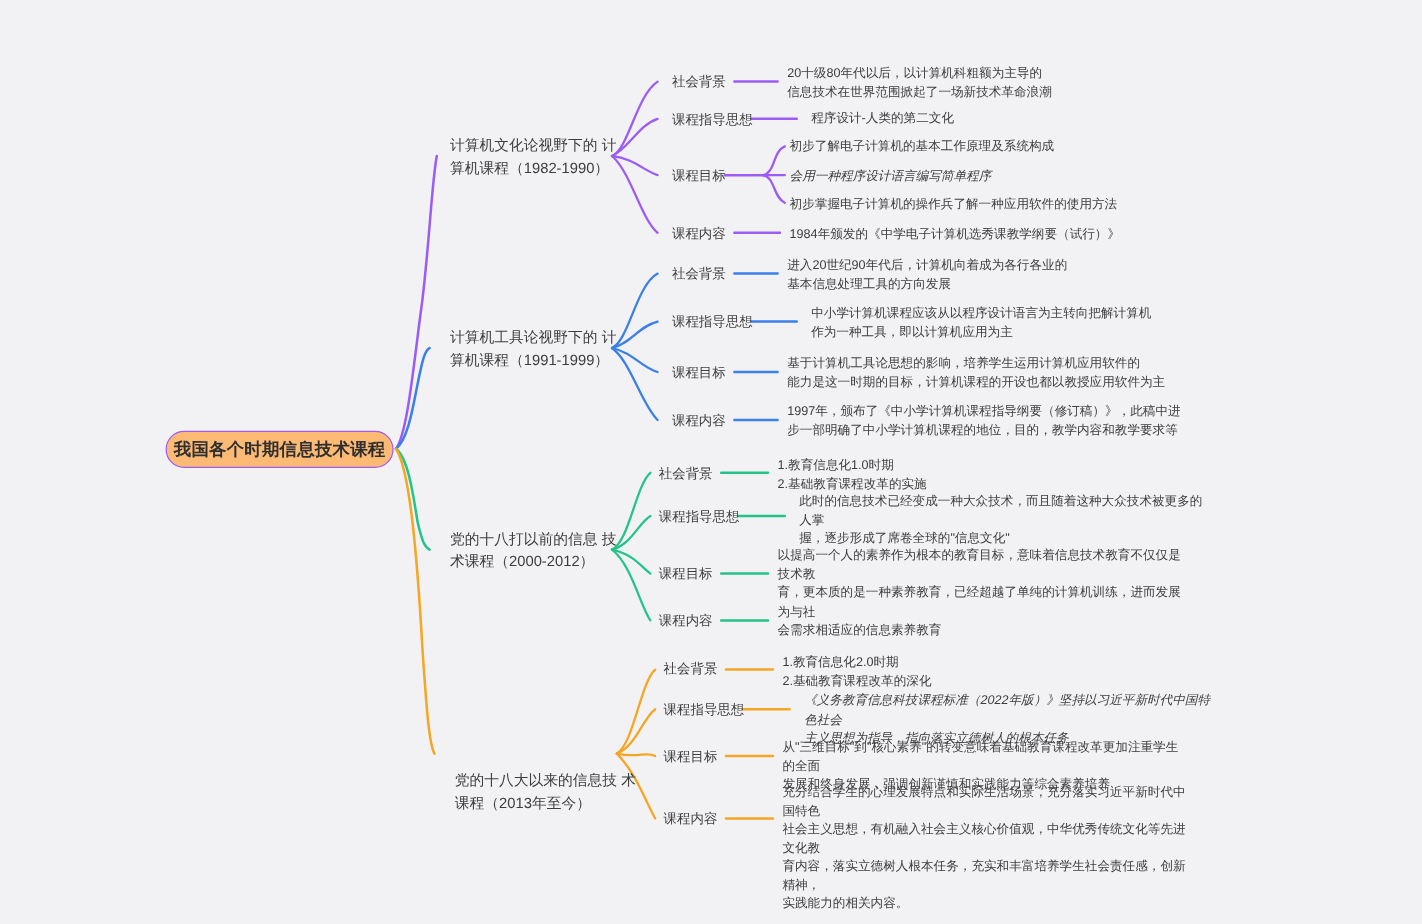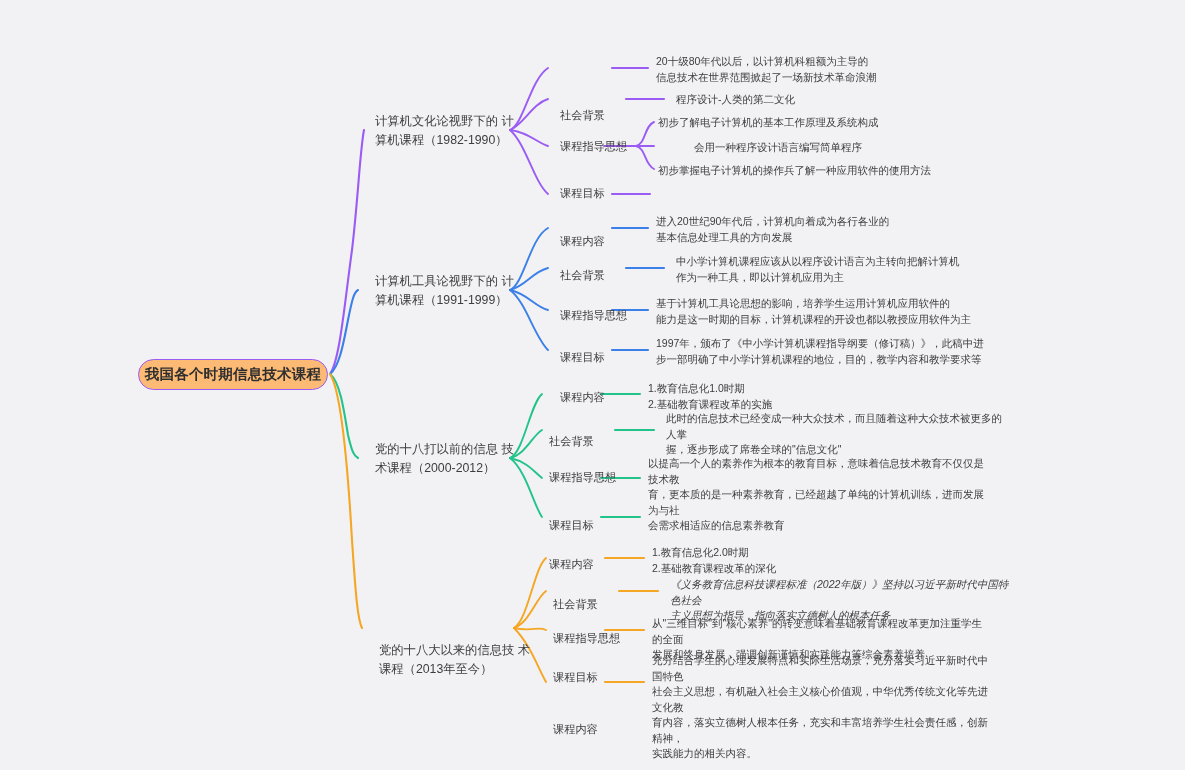--- a/index.html
+++ b/index.html
@@ -50,21 +50,20 @@
     color: #3d3d3d;
     line-height: 1.55;
     width: 150px;
   }
   
   .cat-node {
     position: absolute;
     font-size: 11.2px;
     color: #3d3d3d;
     white-space: nowrap;
-    margin-top: 47px;
   }
   
   .leaf-node {
     position: absolute;
     font-size: 10.5px;
     color: #3d3d3d;
     line-height: 1.48;
     white-space: pre-line;
   }
 </style>
@@ -141,24 +140,25 @@
 
   <div class="cat-node" style="left:560px; top:61px;">社会背景</div>
   <div class="leaf-node" style="left:656px; top:54px; width:280px;">20十级80年代以后，以计算机科粗额为主导的
 信息技术在世界范围掀起了一场新技术革命浪潮</div>
 
   <div class="cat-node" style="left:560px; top:92px;">课程指导思想</div>
   <div class="leaf-node" style="left:676px; top:92px; width:280px;">程序设计-人类的第二文化</div>
 
   <div class="cat-node" style="left:560px; top:139px;">课程目标</div>
   <div class="leaf-node" style="left:658px; top:115px; width:340px;">初步了解电子计算机的基本工作原理及系统构成</div>
-  <div class="leaf-node" style="left:694px; top:140px; width:340px;">会用一种程序设计语言编写简单程序</div>
+  <div class="leaf-node" style="left:658px; top:140px; width:340px;font-style:italic;">会用一种程序设计语言编写简单程序</div>
   <div class="leaf-node" style="left:658px; top:163px; width:360px;">初步掌握电子计算机的操作兵了解一种应用软件的使用方法</div>
 
   <div class="cat-node" style="left:560px; top:187px;">课程内容</div>
+  <div class="leaf-node" style="left:658px; top:188px; width:350px;">1984年颁发的《中学电子计算机选秀课教学纲要（试行）》</div>
 
   <div class="branch-node" style="left:375px; top:272px;">计算机工具论视野下的
 计算机课程（1991-1999）</div>
 
   <div class="cat-node" style="left:560px; top:221px;">社会背景</div>
   <div class="leaf-node" style="left:656px; top:214px; width:290px;">进入20世纪90年代后，计算机向着成为各行各业的
 基本信息处理工具的方向发展</div>
 
   <div class="cat-node" style="left:560px; top:261px;">课程指导思想</div>
   <div class="leaf-node" style="left:676px; top:254px; width:330px;">中小学计算机课程应该从以程序设计语言为主转向把解计算机

